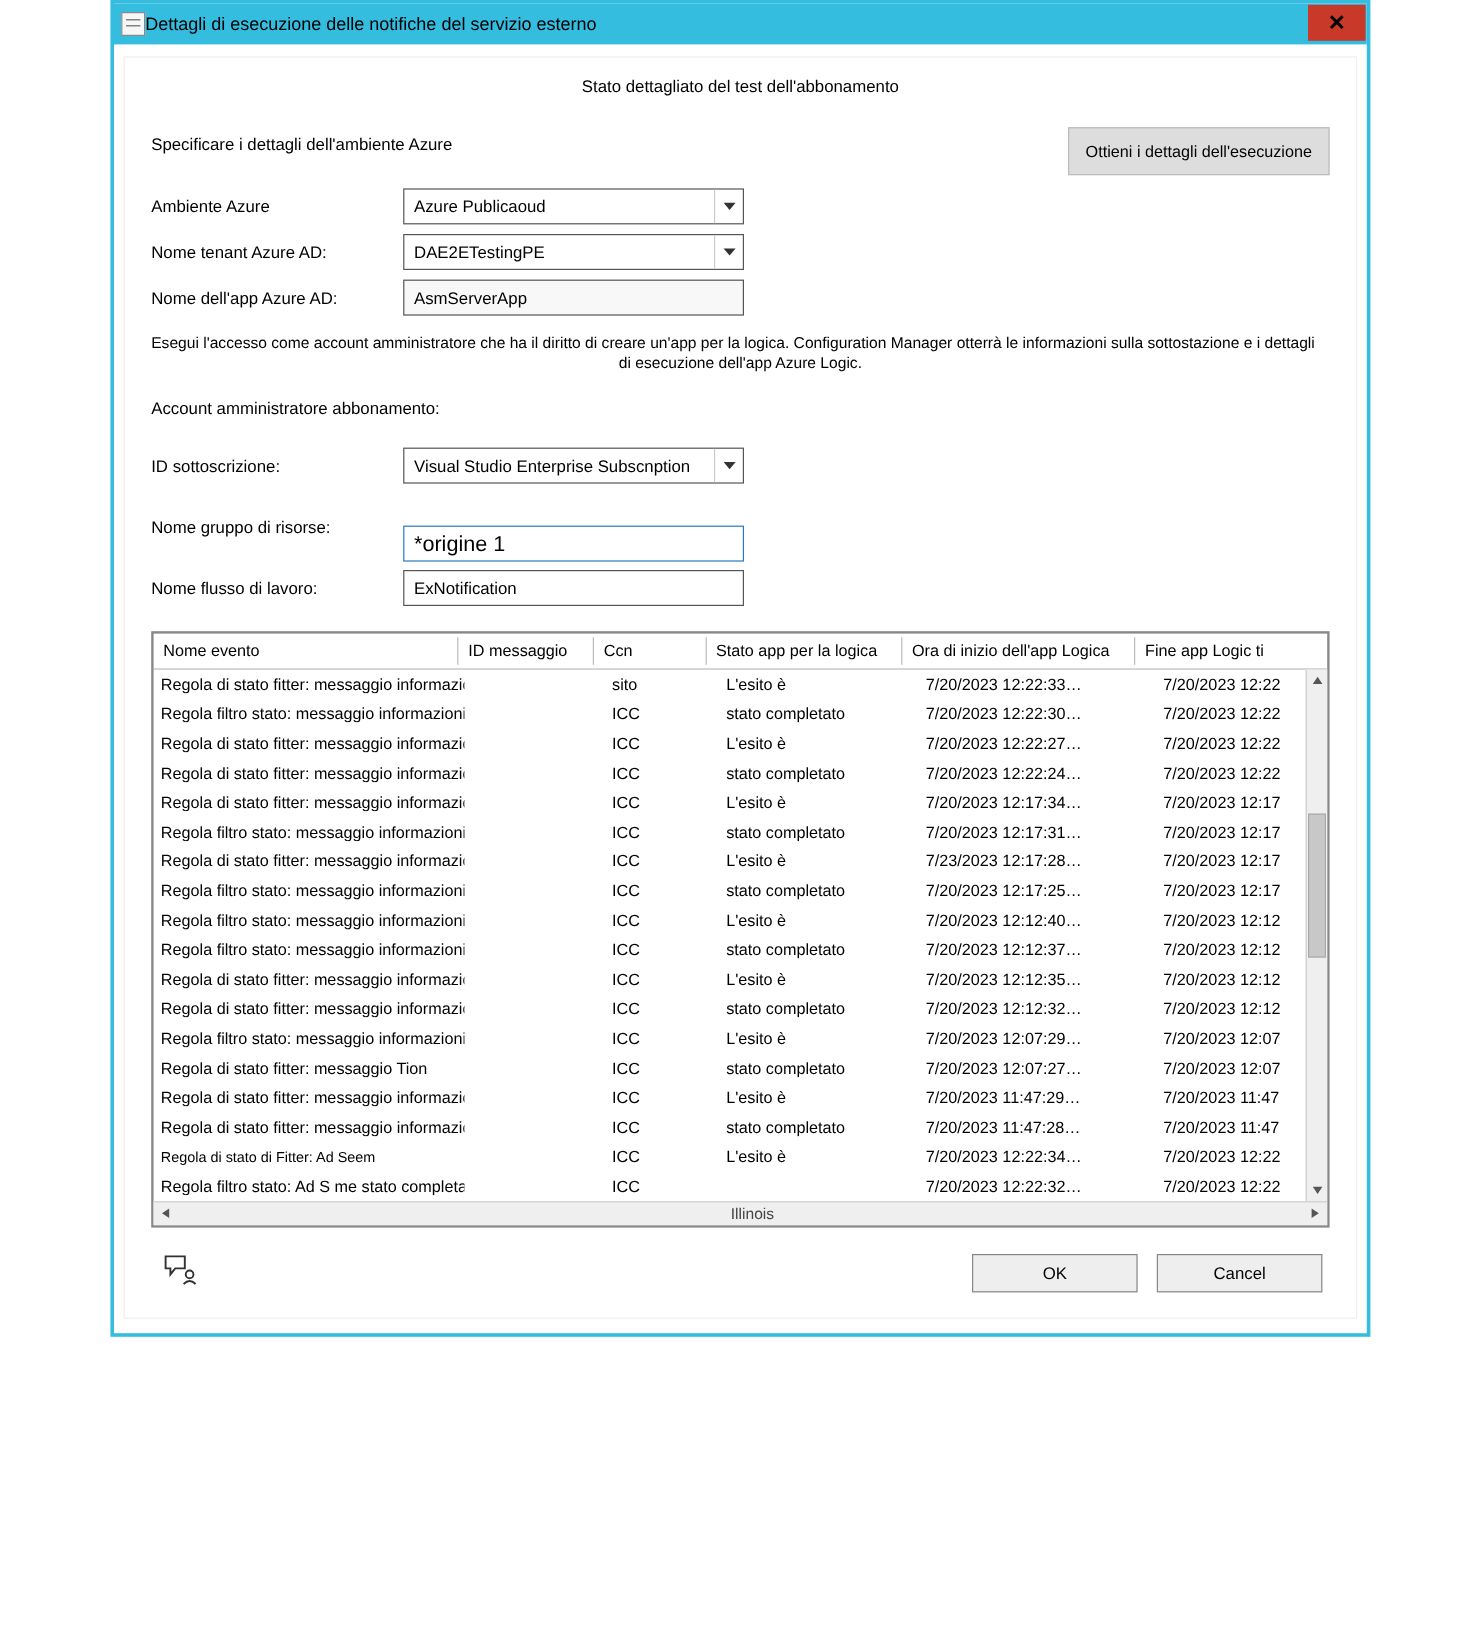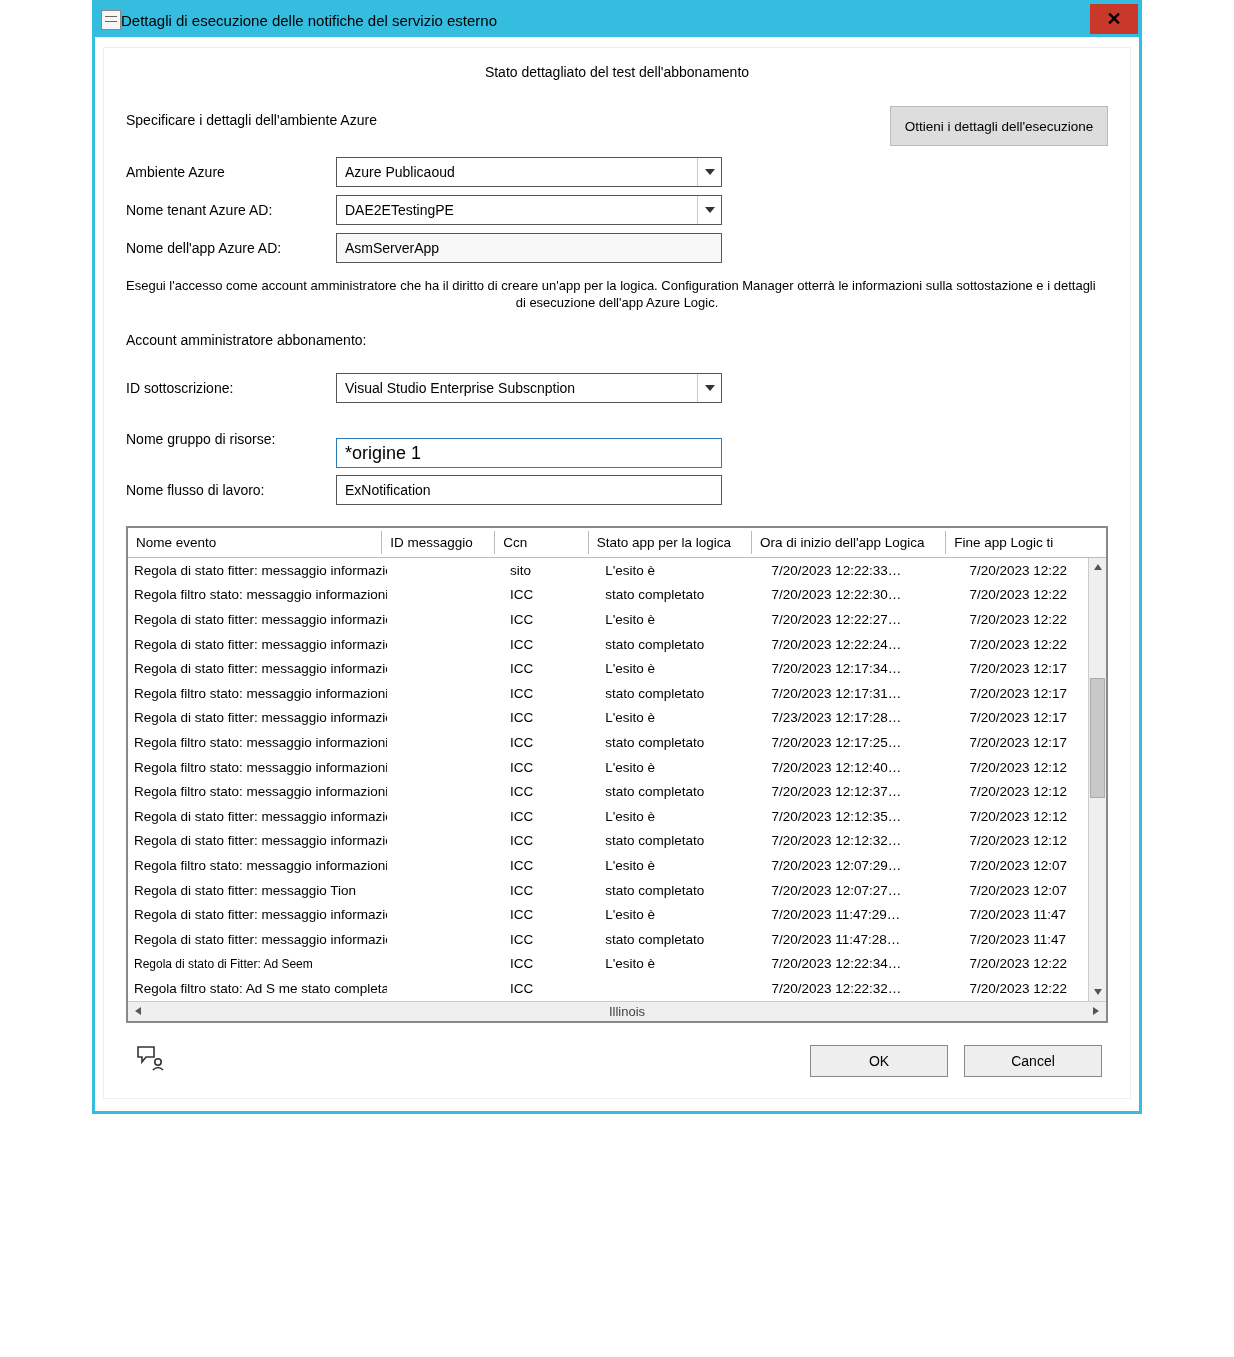--- a/index.html
+++ b/index.html
@@ -84,21 +84,21 @@
     margin-bottom: 6px;
     min-height: 32px;
   }
   .row .label {
     width: 210px;
     flex-shrink: 0;
     padding-right: 6px;
     font-size: 14px;
   }
   .row .control {
-    width: 386px;
+    width: 284px;
   }
 
   .toprow {
     display: flex;
     align-items: flex-start;
     justify-content: space-between;
     margin-bottom: 10px;
   }
   .toprow .left {
     font-size: 14px;

